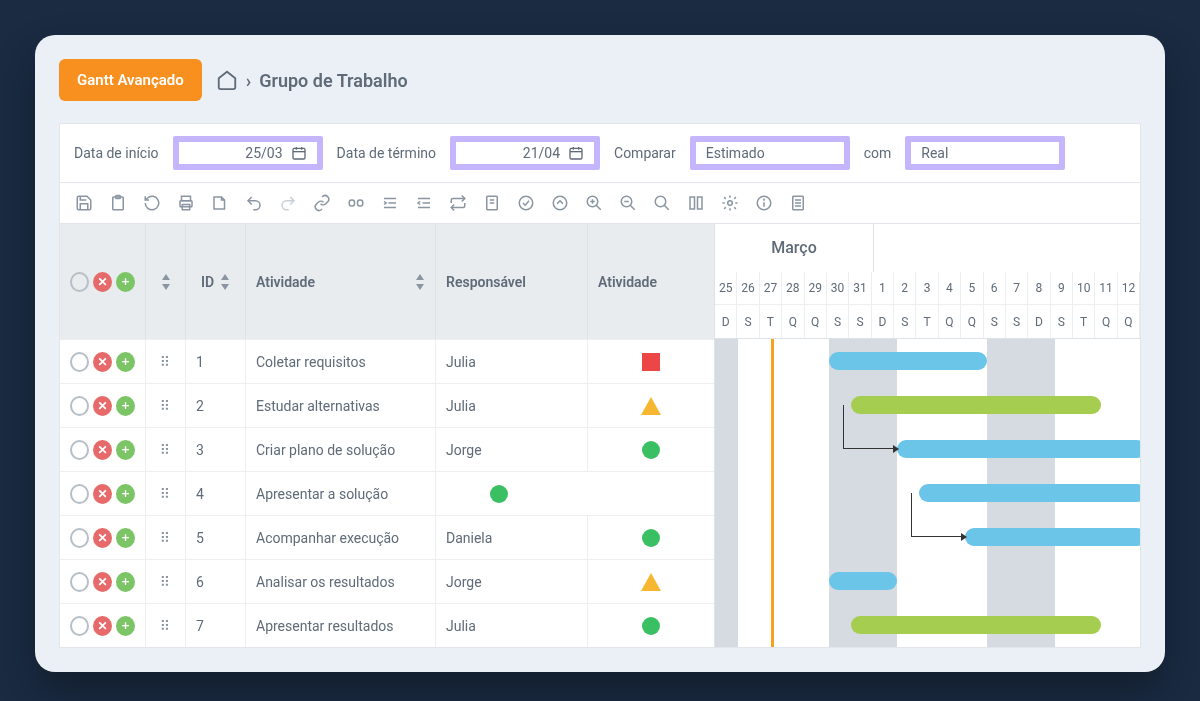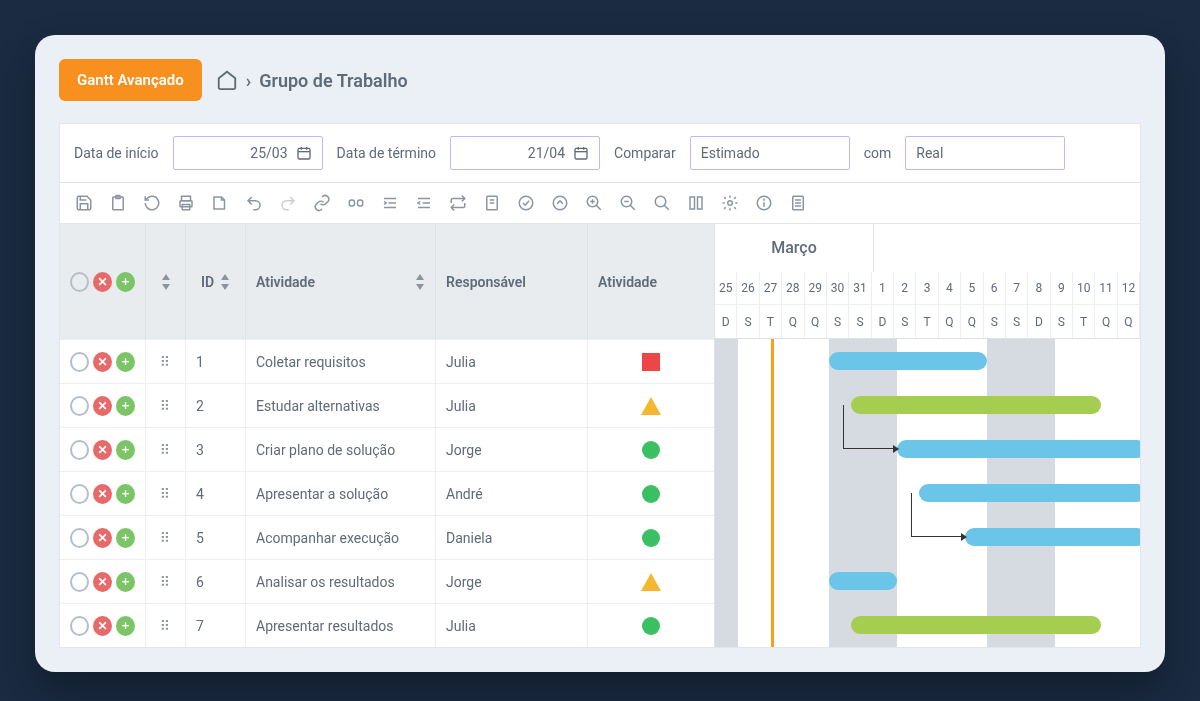--- a/index.html
+++ b/index.html
@@ -47,21 +47,21 @@
   padding: 12px 14px;
   display: flex;
   align-items: center;
   gap: 14px;
   font-size: 14px;
   color: #5f6b78;
   border-radius: 2px 2px 0 0;
 }
 .filter-label { white-space: nowrap; }
 .date-input, .compare-select {
-  border: 1px solid #c4b5fd;
+  border: 6px solid #c4b5fd;
   height: 34px;
   padding: 0 10px;
   display: flex;
   align-items: center;
   gap: 8px;
   font-size: 14px;
   color: #5f6b78;
   background: #fff;
   border-radius: 2px;
 }
@@ -449,21 +449,20 @@
             <div class="body-cell col-actions">
               <span class="circle-btn circle-outline"></span>
               <span class="circle-btn circle-red">✕</span>
               <span class="circle-btn circle-green">＋</span>
             </div>
             <div class="body-cell col-drag">
               <span class="drag-handle">⠿</span>
             </div>
             <div class="body-cell col-id">4</div>
             <div class="body-cell col-activity">Apresentar a solução</div>
-            <div class="body-cell col-resp">André</div>
             <div class="body-cell col-indicator">
               <div class="ind-circle"></div>
             </div>
           </div>
           <div class="body-row">
             <div class="body-cell col-actions">
               <span class="circle-btn circle-outline"></span>
               <span class="circle-btn circle-red">✕</span>
               <span class="circle-btn circle-green">＋</span>
             </div>

